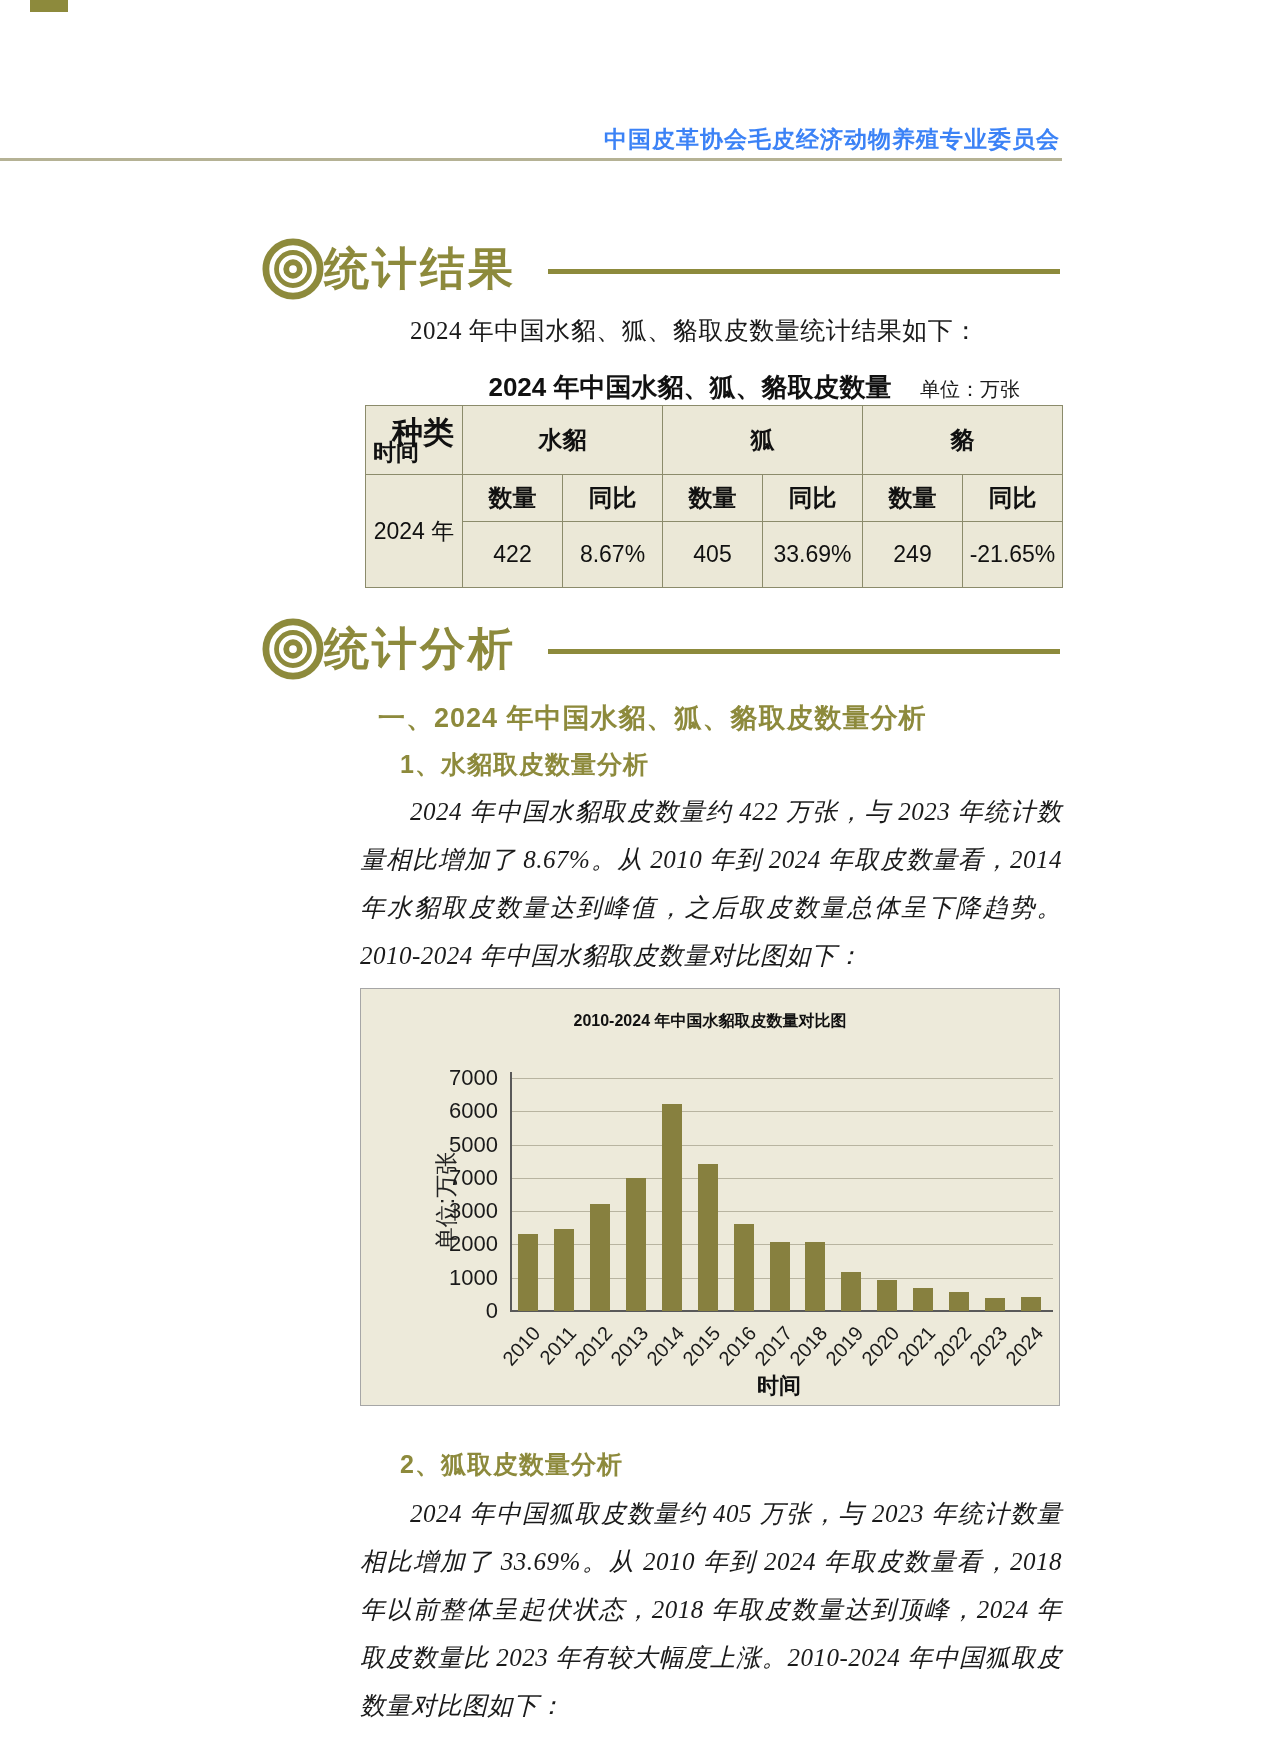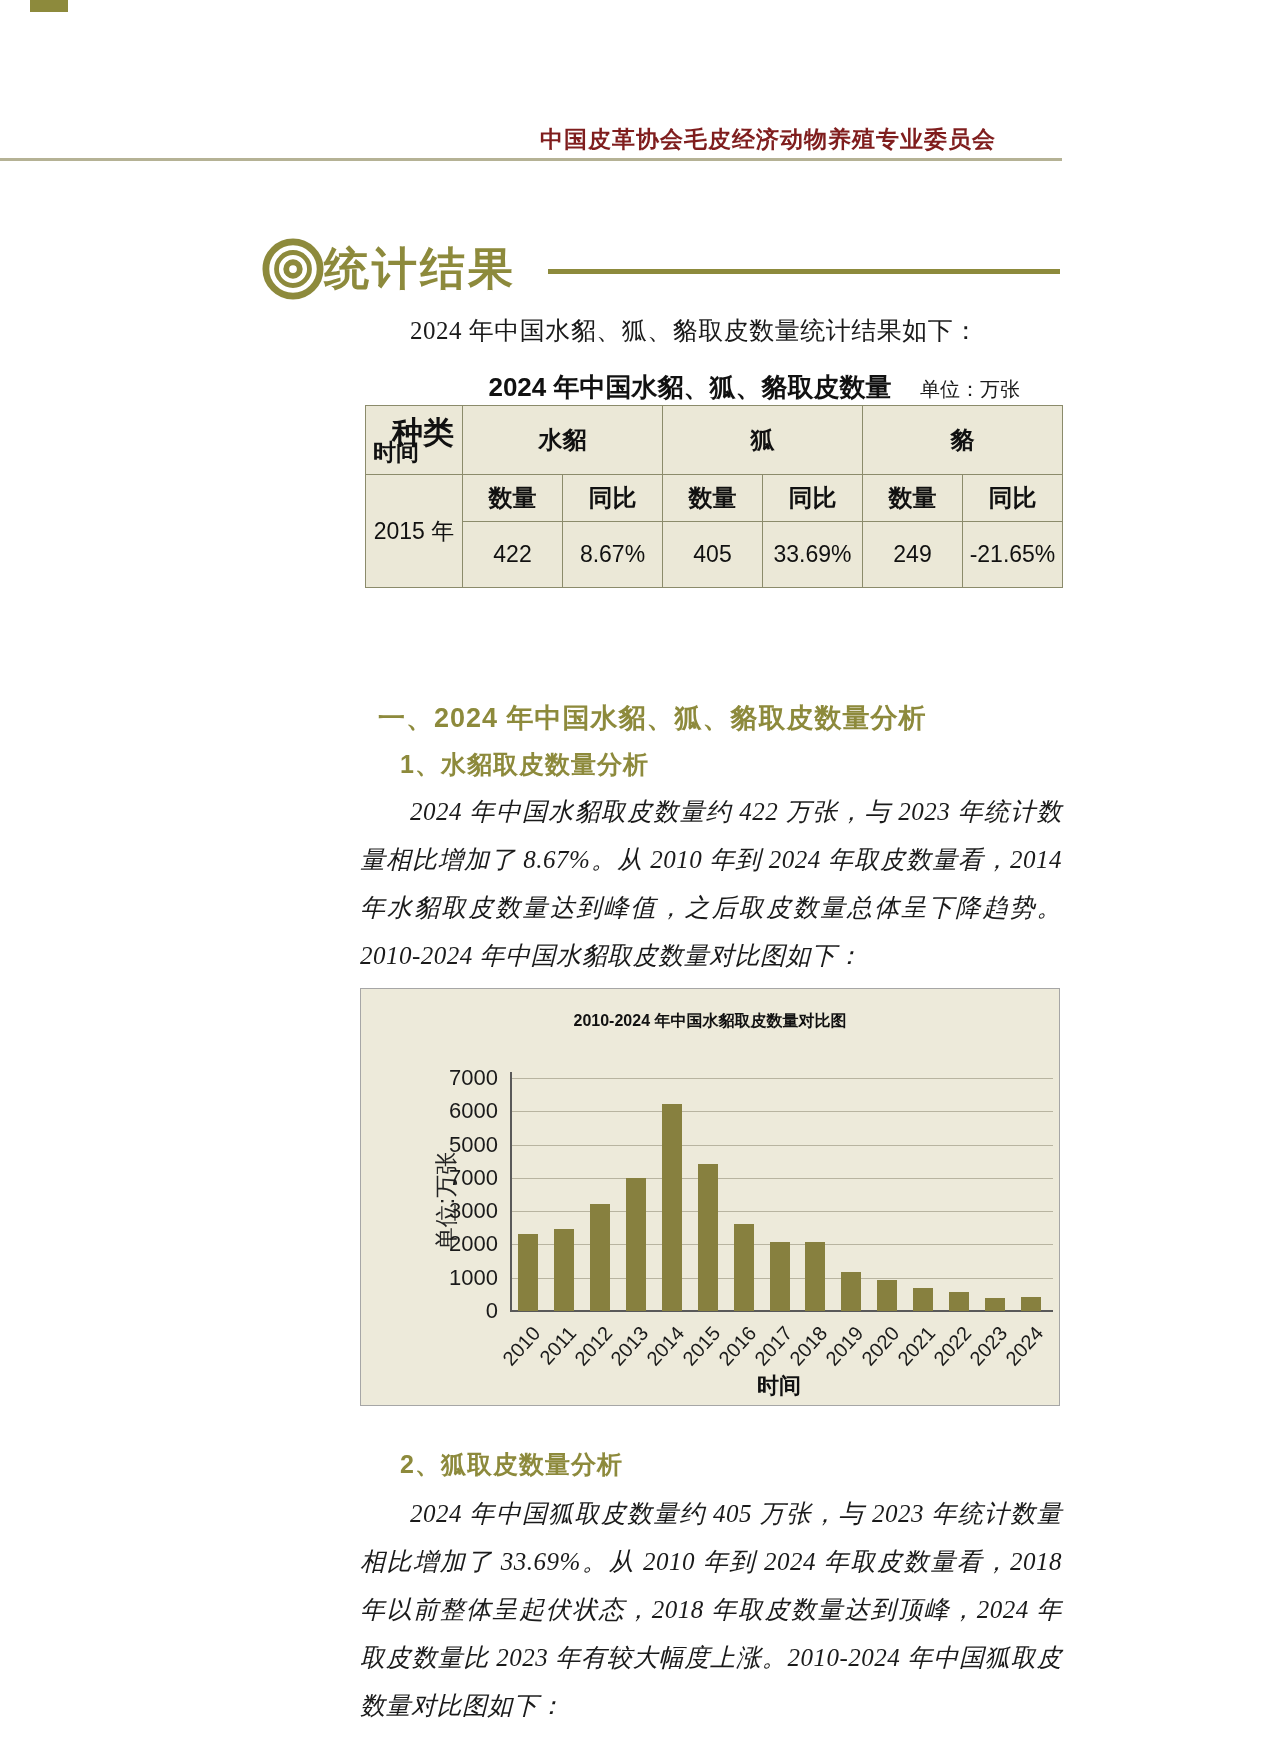--- a/index.html
+++ b/index.html
@@ -5,23 +5,23 @@
   * { margin:0; padding:0; box-sizing:border-box; }
   body { background:#888; font-family:"Liberation Serif", serif; }
   .page {
     position:relative; width:1280px; height:1737px; background:#ffffff;
     margin:0 auto; overflow:hidden;
   }
 
   .corner-mark { position:absolute; left:30px; top:0; width:38px; height:12px; background:#8d8a3c; }
 
   .header-org {
-    position:absolute; top:124px; left:540px; width:520px; 
+    position:absolute; top:124px; left:540px; width:520px; text-align:right;
     font-family:"Liberation Sans", sans-serif; font-weight:bold;
-    font-size:23px; color:#7f1d1d; letter-spacing:1px;
+    font-size:23px; color:#3b82f6; letter-spacing:1px;
   }
   .header-rule { position:absolute; top:158px; left:0; width:1062px; height:3px; background:#b5b295; }
 
   .sec-heading { position:absolute; left:262px; width:798px; height:66px; display:flex; align-items:center; }
   .sec-heading .icon { flex:0 0 62px; height:62px; }
   .sec-title {
     font-family:"Liberation Sans", sans-serif; font-weight:bold;
     font-size:45px; color:#8d8a3c; letter-spacing:3px; white-space:nowrap;
   }
   .sec-rule { flex:1; height:5px; background:#8d8a3c; margin-left:32px; margin-top:4px; }
@@ -140,39 +140,48 @@
         <tr class="r1">
       <td class="corner">
         <span class="tr">种类</span>
         <span class="bl">时间</span>
       </td>
       <td class="hd" colspan="2">水貂</td>
       <td class="hd" colspan="2">狐</td>
       <td class="hd" colspan="2">貉</td>
     </tr>
     <tr class="r2">
-      <td rowspan="2">2015 年</td>
+      <td rowspan="2">2024 年</td>
       <td class="hd">数量</td>
       <td class="hd">同比</td>
       <td class="hd">数量</td>
       <td class="hd">同比</td>
       <td class="hd">数量</td>
       <td class="hd">同比</td>
     </tr>
     <tr class="r3">
       <td>422</td>
       <td>8.67%</td>
       <td>405</td>
       <td>33.69%</td>
       <td>249</td>
       <td>-21.65%</td>
     </tr>
   </tbody>
     </table>
 
+  <div class="sec-heading" style="top:616px;">
+    <svg class="icon" viewBox="0 0 64 64">
+      <circle cx="32" cy="32" r="28" fill="none" stroke="#8d8a3c" stroke-width="7"></circle>
+      <circle cx="32" cy="32" r="17" fill="none" stroke="#8d8a3c" stroke-width="5"></circle>
+      <circle cx="32" cy="32" r="7" fill="none" stroke="#8d8a3c" stroke-width="6"></circle>
+    </svg>
+    <span class="sec-title">统计分析</span>
+    <span class="sec-rule"></span>
+  </div>
 
   <div class="h1-olive" style="top:700px;">一、2024 年中国水貂、狐、貉取皮数量分析</div>
   <div class="h2-olive" style="top:748px;">1、水貂取皮数量分析</div>
   <div class="body-para" style="top:788px;">2024 年中国水貂取皮数量约 422 万张，与 2023 年统计数量相比增加了 8.67%。从 2010 年到 2024 年取皮数量看，2014 年水貂取皮数量达到峰值，之后取皮数量总体呈下降趋势。2010-2024 年中国水貂取皮数量对比图如下：</div>
 
   <div class="chart-box" id="chart-box">
     <div class="chart-title">2010-2024 年中国水貂取皮数量对比图</div>
     <div class="ylabel">单位:万张</div>
     <div class="xlabel">时间</div>
   <div class="ytick" style="left: 65px; top: 309px;">0</div>

